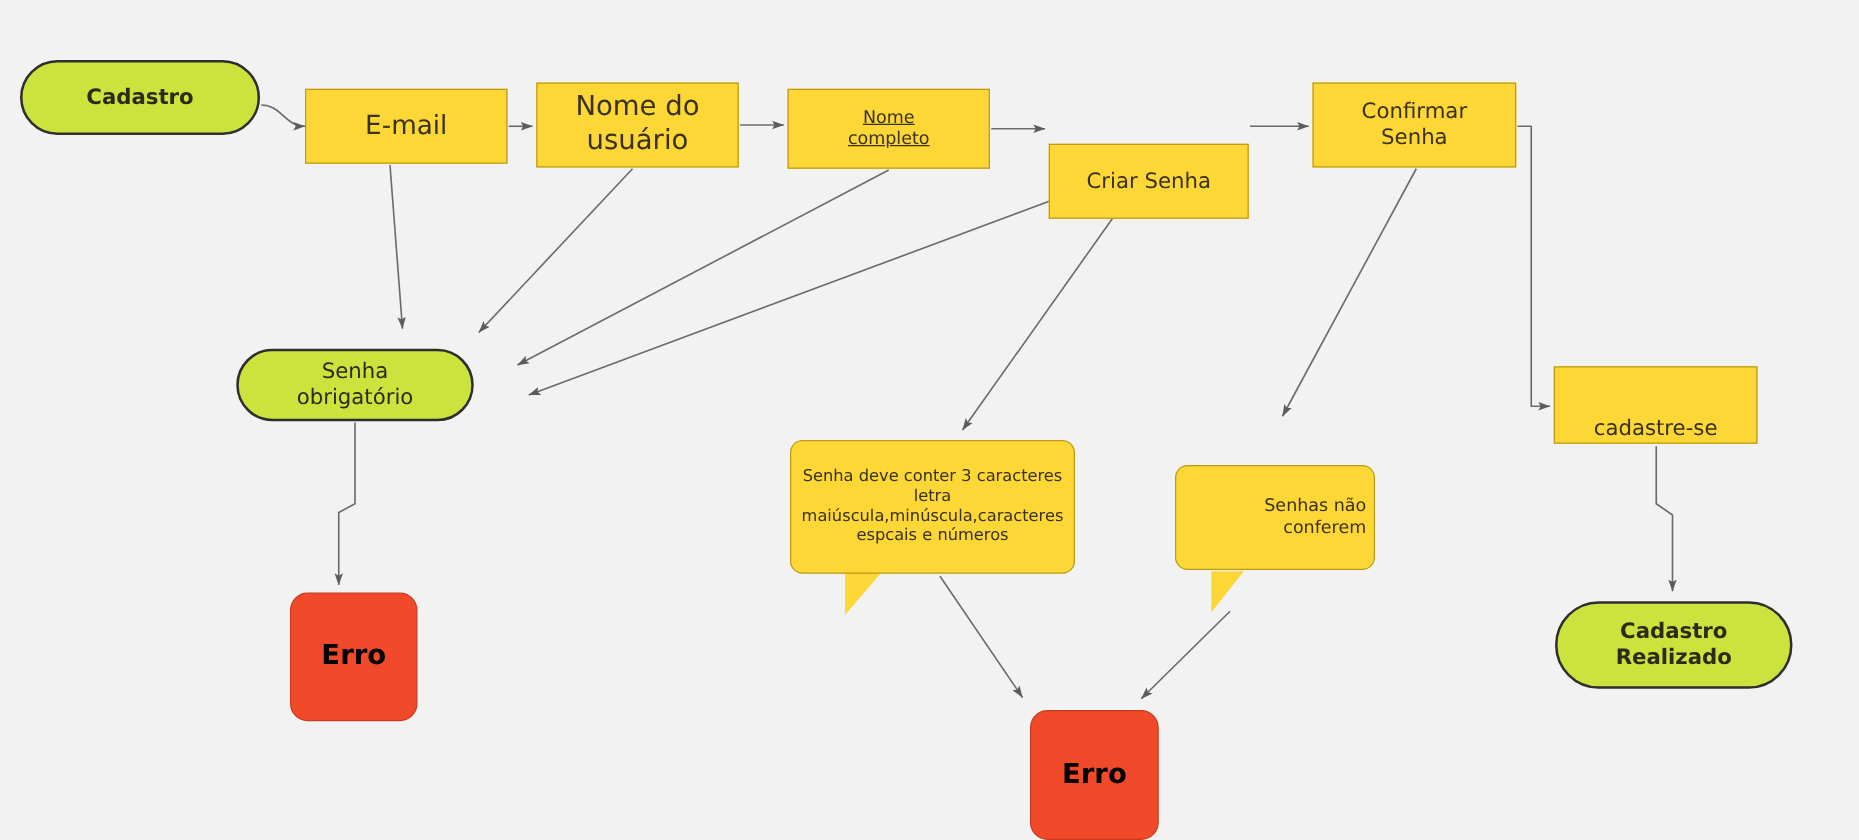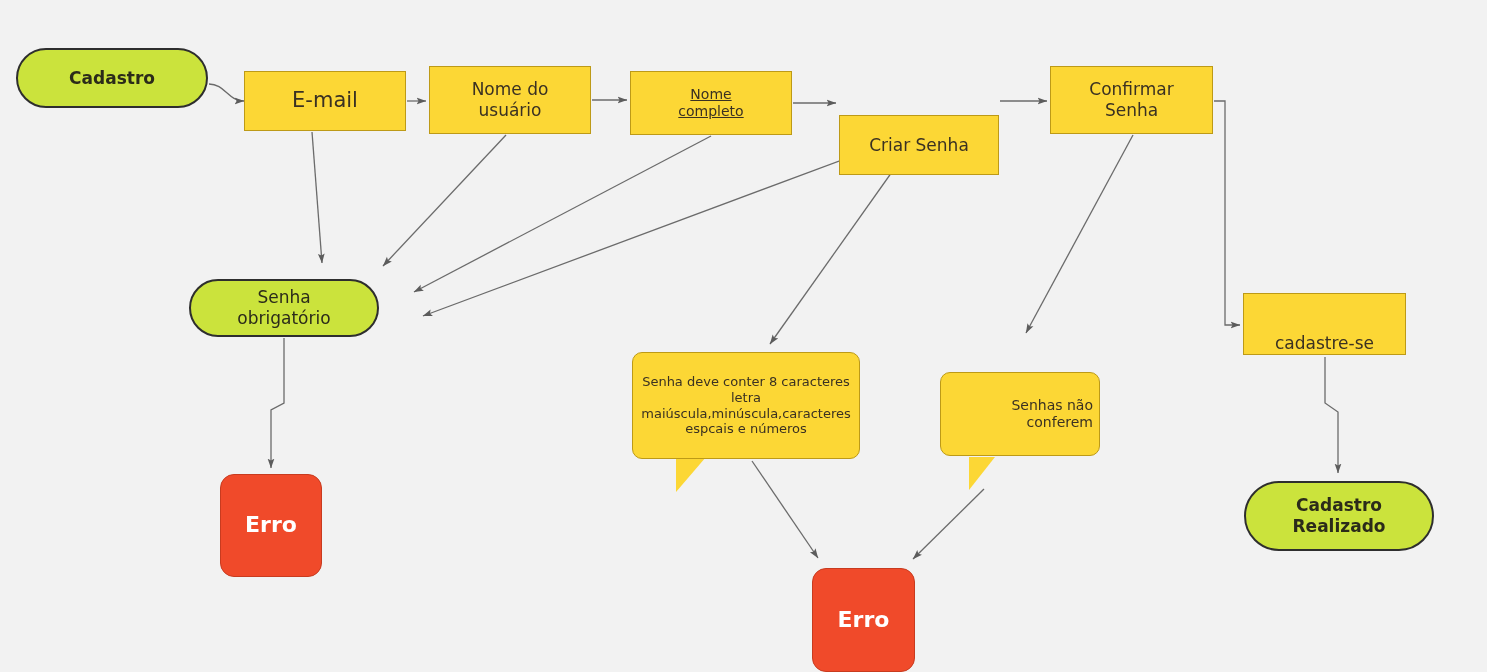--- a/index.html
+++ b/index.html
@@ -52,22 +52,23 @@
   .n-pill.bold .label { font-weight: bold; }
   .n-rect {
     background: #fcd735;
     border: 1.5px solid #bd9a17;
     color: #3a3122;
   }
   .n-err {
     background: #f04a2a;
     border: 1.5px solid #c83b1f;
     border-radius: 14px;
-    color: #ffffff;
+    color: #000000;
     font-weight: bold;
+    margin-left: 12px;
   }
   .n-callout {
     background: #fcd735;
     border: 1.5px solid #bd9a17;
     border-radius: 10px;
     color: #3a3122;
   }
   .callout-tail {
     position: absolute;
     width: 0;
@@ -104,21 +105,21 @@
         <path d="M 1325 357 L 1325 403 L 1338 412 L 1338 473" fill="none" stroke="#6b6b6b" stroke-width="1.3" marker-end="url(#arrow)"></path>
       </g>
   </svg>
   <div id="node-layer">
       <div class="node n-pill bold" style="left: 16px; top: 48px; width: 192px; height: 60px; font-size: 17px;">
         <span class="label">Cadastro</span>
       </div>
       <div class="node n-rect" style="left: 244px; top: 71px; width: 162px; height: 60px; font-size: 21px;">
         <span class="label">E-mail</span>
       </div>
-      <div class="node n-rect" style="left: 429px; top: 66px; width: 162px; height: 68px; font-size: 17px;">
+      <div class="node n-rect" style="left: 429px; top: 66px; width: 162px; height: 68px; font-size: 22px;">
         <span class="label">Nome do
 usuário</span>
       </div>
       <div class="node n-rect" style="left: 630px; top: 71px; width: 162px; height: 64px; font-size: 14px; text-decoration: underline;">
         <span class="label">Nome
 completo</span>
       </div>
       <div class="node n-rect" style="left: 839px; top: 71px; width: 160px; height: 60px; font-size: 17px; margin-top: 44px;">
         <span class="label">Criar Senha</span>
       </div>
@@ -137,21 +138,21 @@
         <span class="label">Erro</span>
       </div>
       <div class="node n-err" style="left: 812px; top: 568px; width: 103px; height: 104px; font-size: 22px;">
         <span class="label">Erro</span>
       </div>
       <div class="node n-pill bold" style="left: 1244px; top: 481px; width: 190px; height: 70px; font-size: 17px;">
         <span class="label">Cadastro
 Realizado</span>
       </div>
       <div class="node n-callout" style="left: 632px; top: 352px; width: 228px; height: 107px; font-size: 13px;">
-        <span class="label">Senha deve conter 8 caracteres letra maiúscula,minúscula,caracteres espcais e números</span>
+        <span class="label">Senha deve conter 3 caracteres letra maiúscula,minúscula,caracteres espcais e números</span>
       </div>
       <div class="callout-tail" style="left: 676px; top: 457px; border-left: 30px solid rgb(252, 215, 53); border-bottom: 35px solid transparent;"></div>
       <div class="node n-callout" style="left: 940px; top: 372px; width: 160px; height: 84px; font-size: 14px; text-align: right;">
         <span class="label">Senhas não conferem</span>
       </div>
       <div class="callout-tail" style="left: 969px; top: 457px; border-left: 26px solid rgb(252, 215, 53); border-bottom: 33px solid transparent;"></div>
     </div>
 </div>
 
 </body></html>

